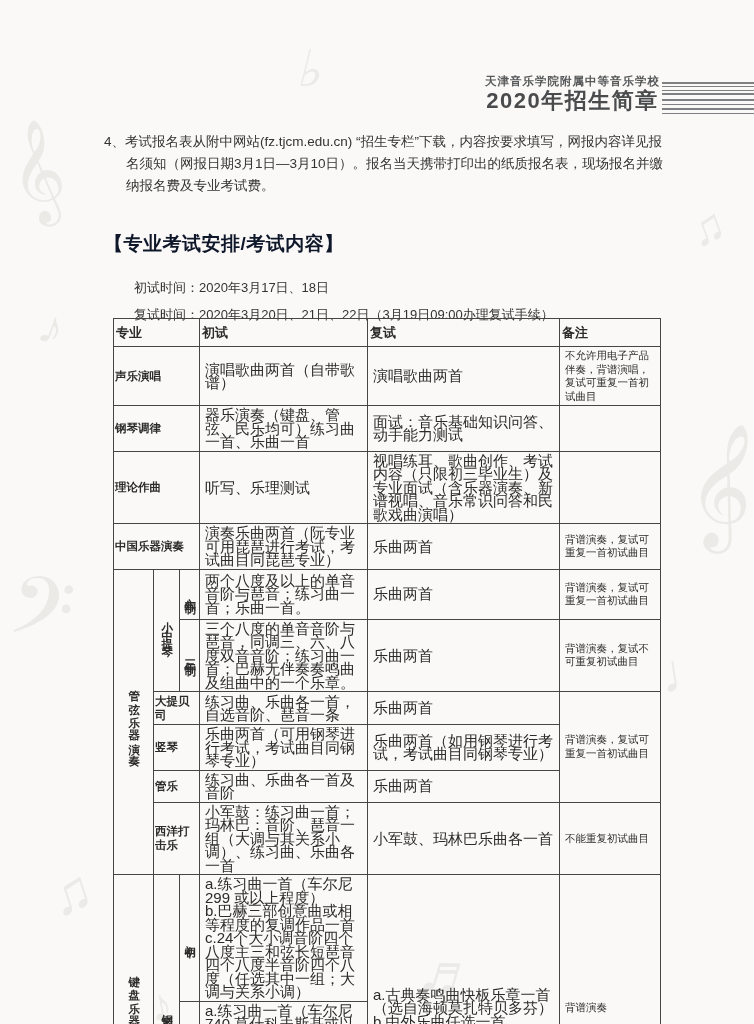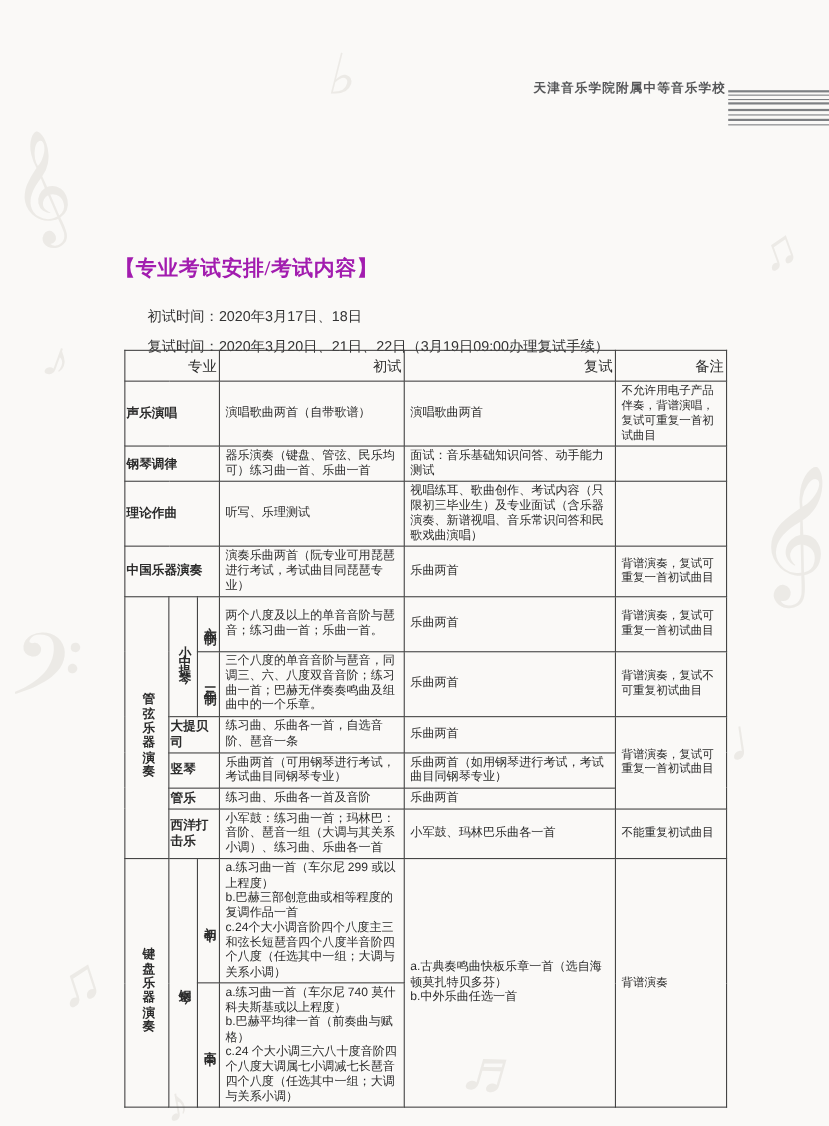--- a/index.html
+++ b/index.html
@@ -28,29 +28,29 @@
   .hdr-school{font-size:11.5px;font-weight:bold;color:#57585a;letter-spacing:1px;line-height:15px;}
   .hdr-title{font-size:22px;font-weight:bold;color:#4a4b4d;letter-spacing:1.5px;line-height:24px;}
   .staff{position:absolute;left:662px;width:92px;display:flex;flex-direction:column;justify-content:space-between;z-index:2;}
   .staff-1{top:82px;height:13px;}
   .staff-2{top:99px;height:15px;}
   .staff span{display:block;height:1.5px;background:#7e8083;}
   
   .notes{position:absolute;left:104px;top:131px;width:562px;z-index:2;font-size:13.5px;line-height:22px;color:#333;}
   .note{margin:0;padding-left:22px;text-indent:-22px;}
   
-  .sec-title{position:absolute;left:104px;top:231px;font-size:19px;font-weight:bold;color:#a21caf;z-index:2;letter-spacing:0.5px;font-family:Liberation Serif, serif;}
+  .sec-title{position:absolute;left:104px;top:231px;font-size:19px;font-weight:bold;color:#0f172a;z-index:2;letter-spacing:0.5px;}
   .sched{position:absolute;left:130px;top:272px;z-index:2;font-size:13px;line-height:23px;color:#333;}
   .sched p{margin:4px;}
   
   .tblwrap{position:absolute;left:113px;top:318px;z-index:2;}
   table{border-collapse:collapse;table-layout:fixed;width:547px;}
-  td,th{border:1px solid #454545;font-size:11px;line-height:13.5px;color:#2b2b2b;
+  td,th{border:1px solid #454545;font-size:15px;line-height:13.5px;color:#2b2b2b;
         vertical-align:middle;padding:2px 5px;word-break:break-all;}
-  th{font-size:13px;font-weight:normal;text-align:right;padding:2px;}
+  th{font-size:13px;font-weight:bold;text-align:left;padding:2px;}
   td.lbl{font-weight:bold;font-size:11.5px;padding:2px 1px;line-height:14px;}
   td.vlbl{font-weight:bold;text-align:center;font-size:11.5px;padding:1px;}
   .vtext{writing-mode:vertical-rl;text-orientation:upright;margin:0 auto;display:inline-block;}
   .ls-group .vtext{letter-spacing:13px;}
   .ls-mid .vtext{letter-spacing:8px;}
   .ls-small .vtext{letter-spacing:3px;}
   .multiline{white-space:pre-line;}
   td.remarks{font-size:10.5px;}
 </style>
 </head>
@@ -62,35 +62,37 @@
 <span class="wm wm4">♫</span>
 <span class="wm wm5">♭</span>
 <span class="wm wm6">𝄞</span>
 <span class="wm wm7">♩</span>
 <span class="wm wm8">♬</span>
 <span class="wm wm9">♪</span>
 <span class="wm wm10">♫</span>
 
 <div class="hdr">
   <div class="hdr-school">天津音乐学院附属中等音乐学校</div>
+  <div class="hdr-title">2020年招生简章</div>
 </div>
 <div class="staff staff-1">
   <span></span>
     <span></span>
     <span></span>
     <span></span>
 </div>
 <div class="staff staff-2">
   <span></span>
     <span></span>
     <span></span>
     <span></span>
 </div>
 
 <div class="notes">
+  <p class="note"><span>4、</span><span>考试报名表从附中网站(fz.tjcm.edu.cn) “招生专栏”下载，内容按要求填写，网报内容详见报名须知（网报日期3月1日—3月10日）。报名当天携带打印出的纸质报名表，现场报名并缴纳报名费及专业考试费。</span></p>
 </div>
 
 <div class="sec-title">【专业考试安排/考试内容】</div>
 <div class="sched">
   <p>初试时间：2020年3月17日、18日</p>
   <p>复试时间：2020年3月20日、21日、22日（3月19日09:00办理复试手续）</p>
 </div>
 
 <div class="tblwrap">
 <table>

